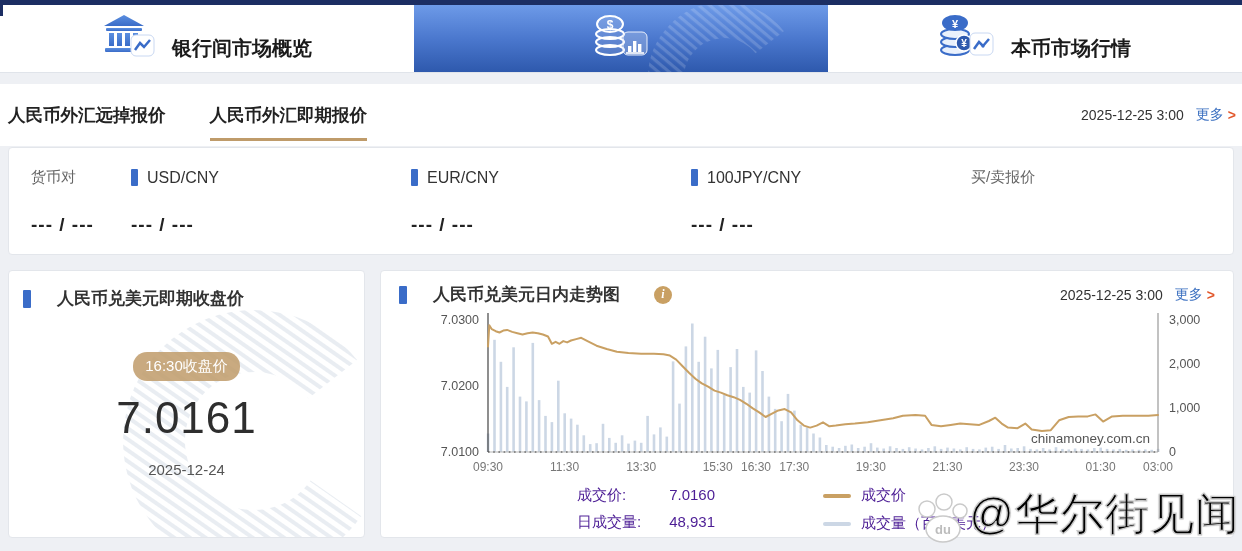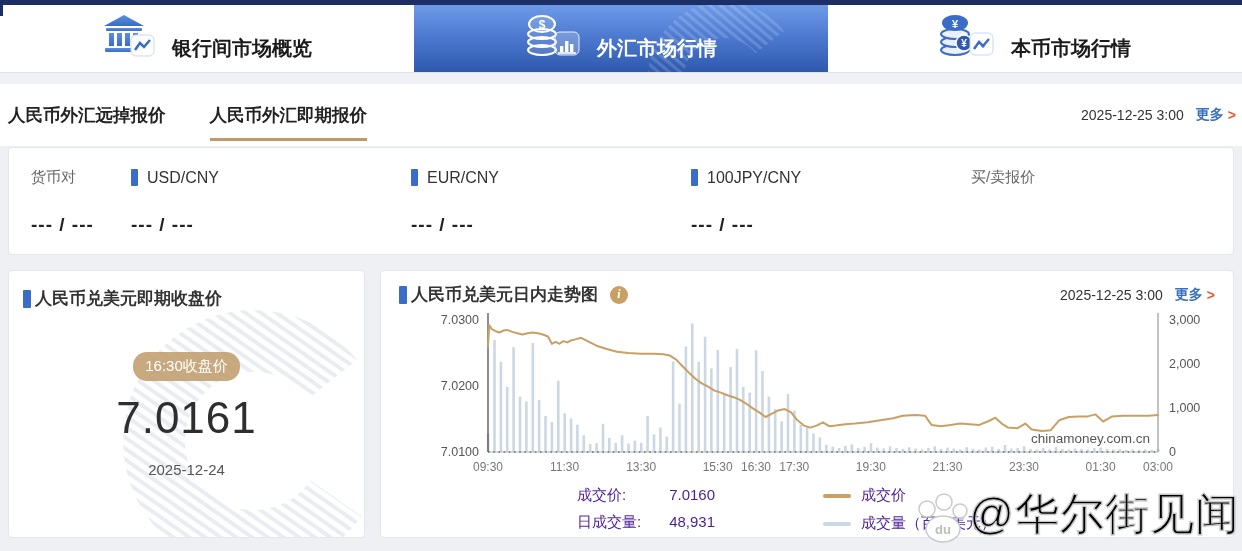--- a/index.html
+++ b/index.html
@@ -16,36 +16,36 @@
   .tab{flex:1;display:flex;align-items:center;justify-content:center;gap:16px;font-size:20px;font-weight:700;color:#1b1b1b;position:relative;cursor:pointer;}
   .tab.active{background:linear-gradient(180deg,#729fec 0%,#4a77cd 55%,#2e59ad 100%);color:#fff;overflow:hidden;}
   .ticon{display:flex;align-items:center;}
   .cmark{position:absolute;right:14px;top:-12px;pointer-events:none;}
   .tlabel{position:relative;z-index:2;margin-top:24px;}
   
   .subnav{position:absolute;top:84px;left:0;right:0;height:62px;background:#fff;display:flex;align-items:center;padding:0 6px 0 8px;box-sizing:border-box;z-index:3;}
   .subtab{margin-right:44px;font-size:17.5px;font-weight:700;color:#222;position:relative;padding:20px 0;cursor:pointer;}
   .subtab.active::after{content:"";position:absolute;left:0;right:0;bottom:6px;height:3px;background:#bf9b6a;}
   .subnav-right{margin-left:auto;display:flex;align-items:center;font-size:14px;color:#333;white-space:nowrap;}
-  .more-link{color:#3a6fc0;margin-left:12px;cursor:pointer;text-decoration:none;font-weight:bold;}
+  .more-link{color:#3a6fc0;margin-left:12px;cursor:pointer;text-decoration:none;}
   .more-arrow{color:#e2572b;margin-left:4px;font-weight:700;font-size:14px;}
   
   .quote-card{position:absolute;top:147px;left:8px;right:8px;height:108px;background:#fff;border:1px solid #e3e6eb;border-radius:4px;
     display:grid;grid-template-columns:100px 280px 280px 280px auto;grid-template-rows:1fr 1fr;align-items:center;
     padding:6px 0 6px 22px;box-sizing:border-box;}
   .qlabel{font-size:15px;color:#666;}
   .qpair{display:flex;align-items:center;gap:9px;font-size:16px;color:#333;}
   .pair-marker{width:7px;height:17px;background:#3a6cc8;border-radius:1px;flex:0 0 auto;}
   .qval{font-size:19px;color:#222;font-weight:700;letter-spacing:1px;}
   
   .cards{position:absolute;top:270px;left:8px;right:8px;height:268px;display:flex;gap:15px;}
   .card{background:#fff;border:1px solid #e3e6eb;border-radius:4px;box-sizing:border-box;position:relative;}
   .closing-card{width:357px;overflow:hidden;padding:16px 14px;}
   .chart-card{flex:1;overflow:hidden;padding:12px 18px 6px;}
-  .card-title-row{display:flex;align-items:center;gap:4px;position:relative;z-index:2;}
+  .card-title-row{display:flex;align-items:center;gap:26px;position:relative;z-index:2;}
   .marker{width:8px;height:18px;background:#3a6cc8;border-radius:1px;flex:0 0 auto;}
   .card-title{font-size:17px;font-weight:700;color:#333;}
   .info-icon{width:18px;height:18px;border-radius:50%;background:#c9a063;color:#fff;font-size:12px;font-style:italic;font-weight:700;
     display:inline-flex;align-items:center;justify-content:center;margin-left:8px;font-family:"Liberation Serif",serif;}
   .card-meta{margin-left:auto;display:flex;align-items:center;font-size:14px;color:#333;white-space:nowrap;}
   .closing-body{text-align:center;margin-top:42px;position:relative;z-index:2;}
   .badge{display:inline-block;background:rgba(191,155,106,0.85);color:#fff;font-size:15px;padding:5px 12px;border-radius:14px;}
   .closing-value{font-size:44px;color:#2e2e2e;margin-top:12px;font-weight:400;letter-spacing:1px;}
   .closing-date{font-size:15px;color:#555;margin-top:18px;}
   .c-watermark{position:absolute;pointer-events:none;z-index:1;}
@@ -109,21 +109,20 @@
         <ellipse cx="17" cy="21" rx="14" ry="5" fill="rgba(255,255,255,0.12)" stroke="#fff" stroke-width="2"></ellipse>
         <ellipse cx="17" cy="11" rx="13" ry="8" fill="rgba(255,255,255,0.15)" stroke="#fff" stroke-width="2"></ellipse>
         <text x="17" y="15.5" text-anchor="middle" font-size="12" font-weight="bold" fill="#fff">$</text>
         <rect x="30" y="19" width="24" height="23" rx="5" fill="rgba(255,255,255,0.22)" stroke="#e8eefb"></rect>
         <rect x="35" y="33" width="3.4" height="6" fill="#fff"></rect>
         <rect x="40" y="28" width="3.4" height="11" fill="#fff"></rect>
         <rect x="45" y="31" width="3.4" height="8" fill="#fff"></rect>
         <line x1="33" y1="40" x2="51" y2="40" stroke="#fff" stroke-width="1.6"></line>
       </svg>
     </span>
-    <span class="tlabel">外汇市场行情</span>
   </div>
   <div class="tab">
     <span class="ticon">
       <svg width="56" height="46" viewBox="0 0 56 46">
         <ellipse cx="16" cy="37" rx="14" ry="5" fill="#eaf1fc" stroke="#3a6cc8" stroke-width="2"></ellipse>
         <ellipse cx="16" cy="29" rx="14" ry="5" fill="#eaf1fc" stroke="#3a6cc8" stroke-width="2"></ellipse>
         <ellipse cx="16" cy="21" rx="14" ry="5" fill="#eaf1fc" stroke="#3a6cc8" stroke-width="2"></ellipse>
         <ellipse cx="16" cy="10" rx="13" ry="8" fill="#3a6cc8"></ellipse>
         <text x="16" y="14.5" text-anchor="middle" font-size="11" font-weight="bold" fill="#fff">¥</text>
         <circle cx="25" cy="30" r="8" fill="#2e59ad" stroke="#fff" stroke-width="1.5"></circle>

